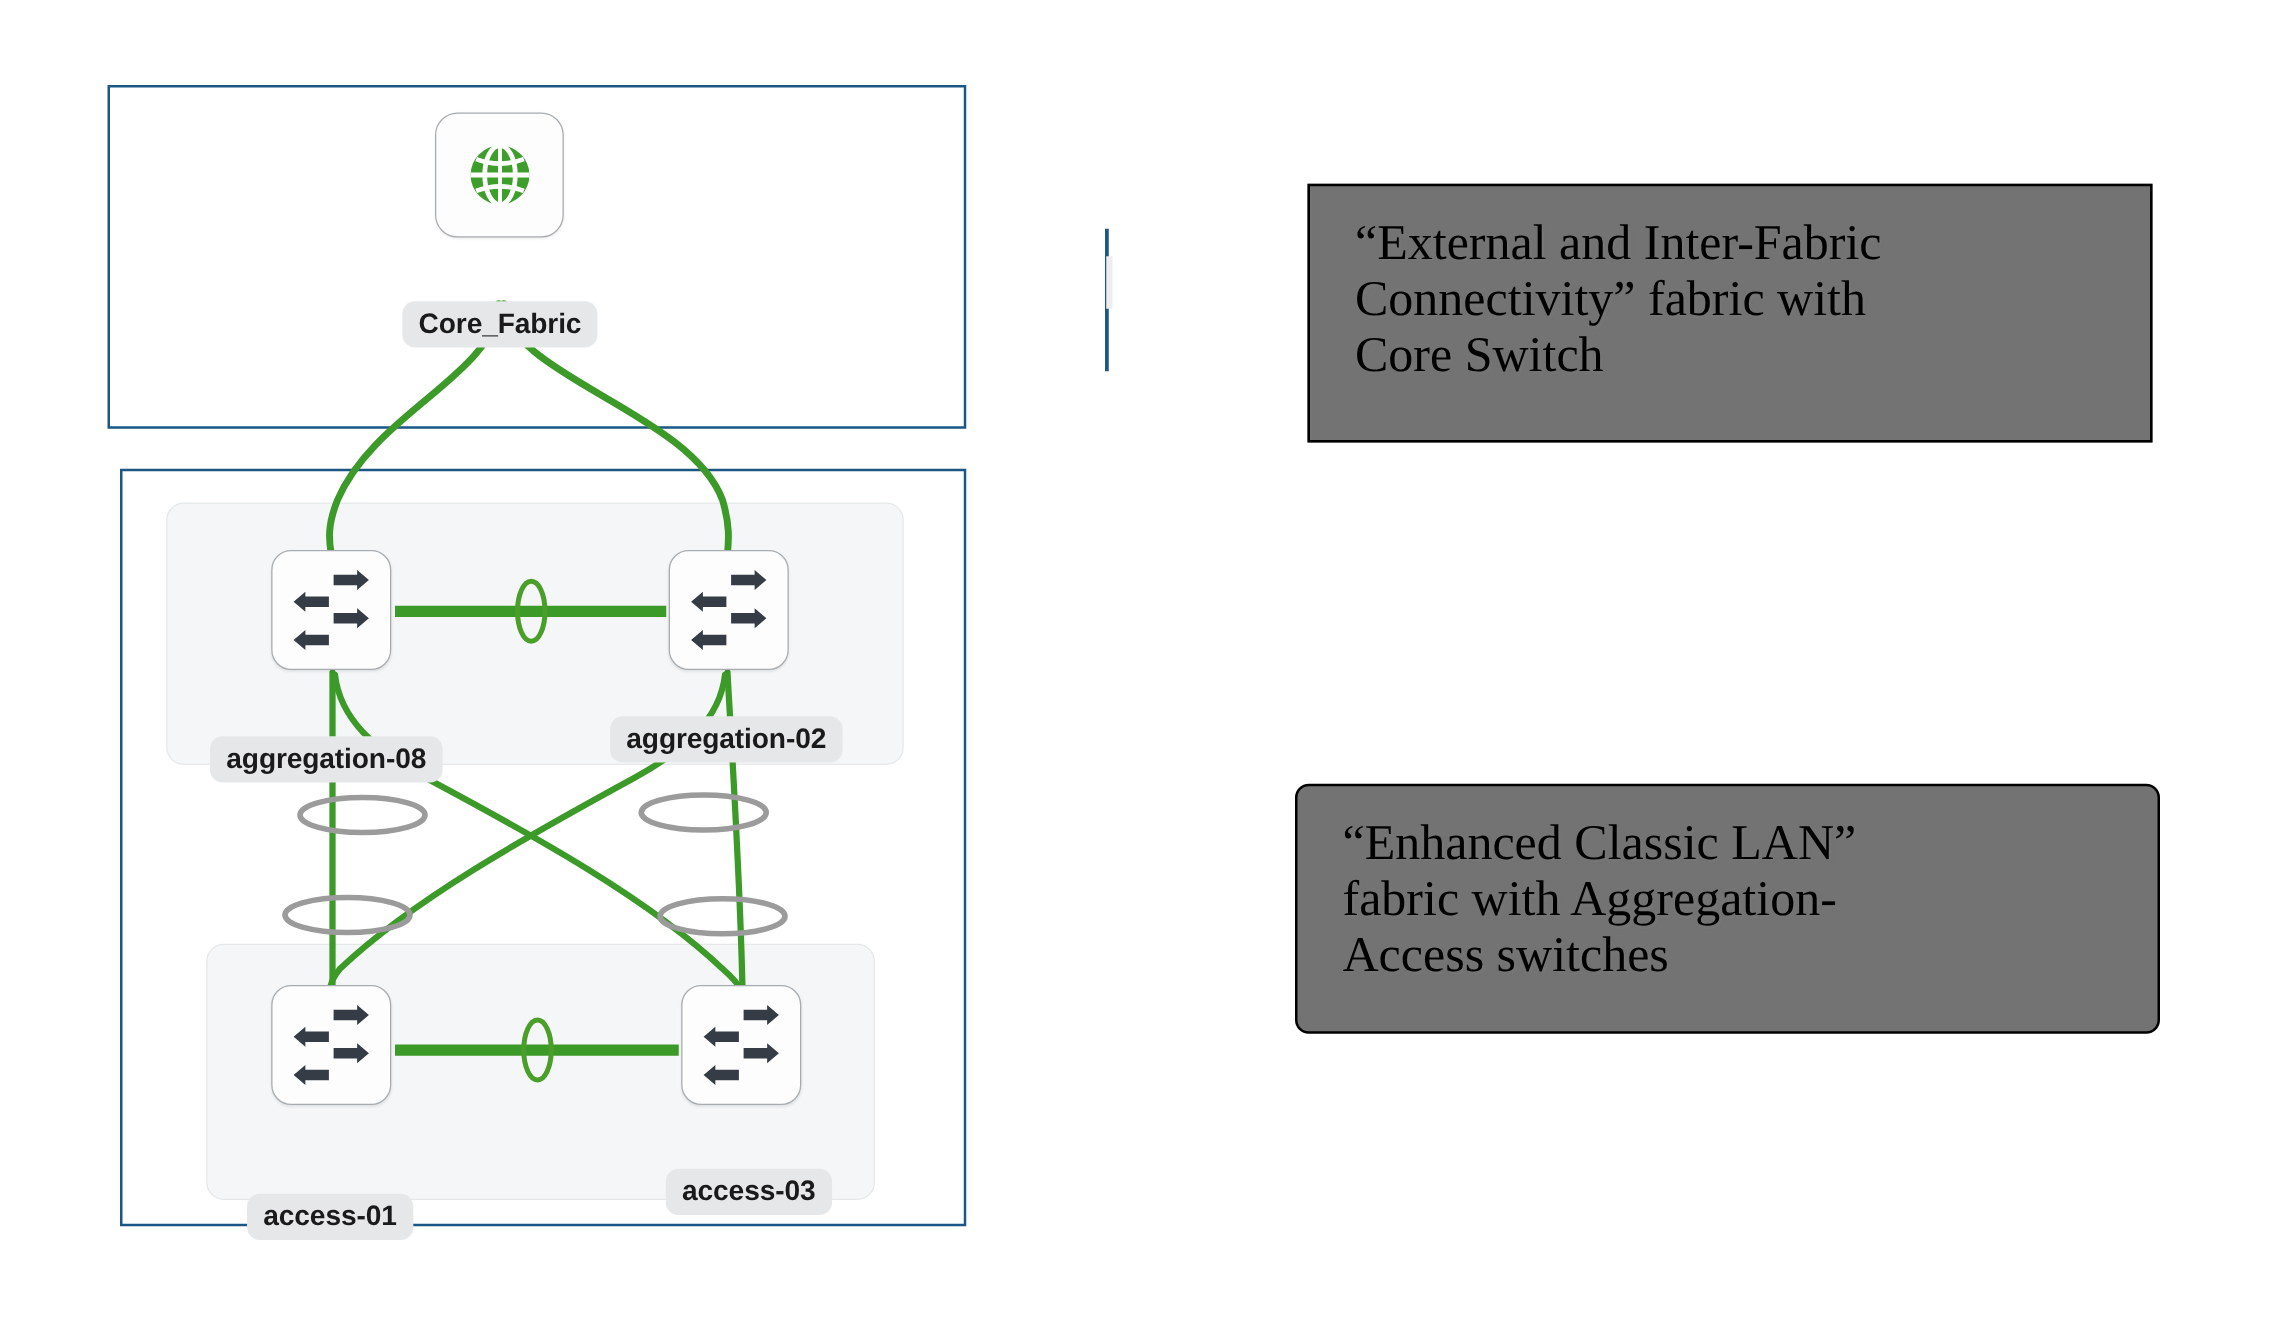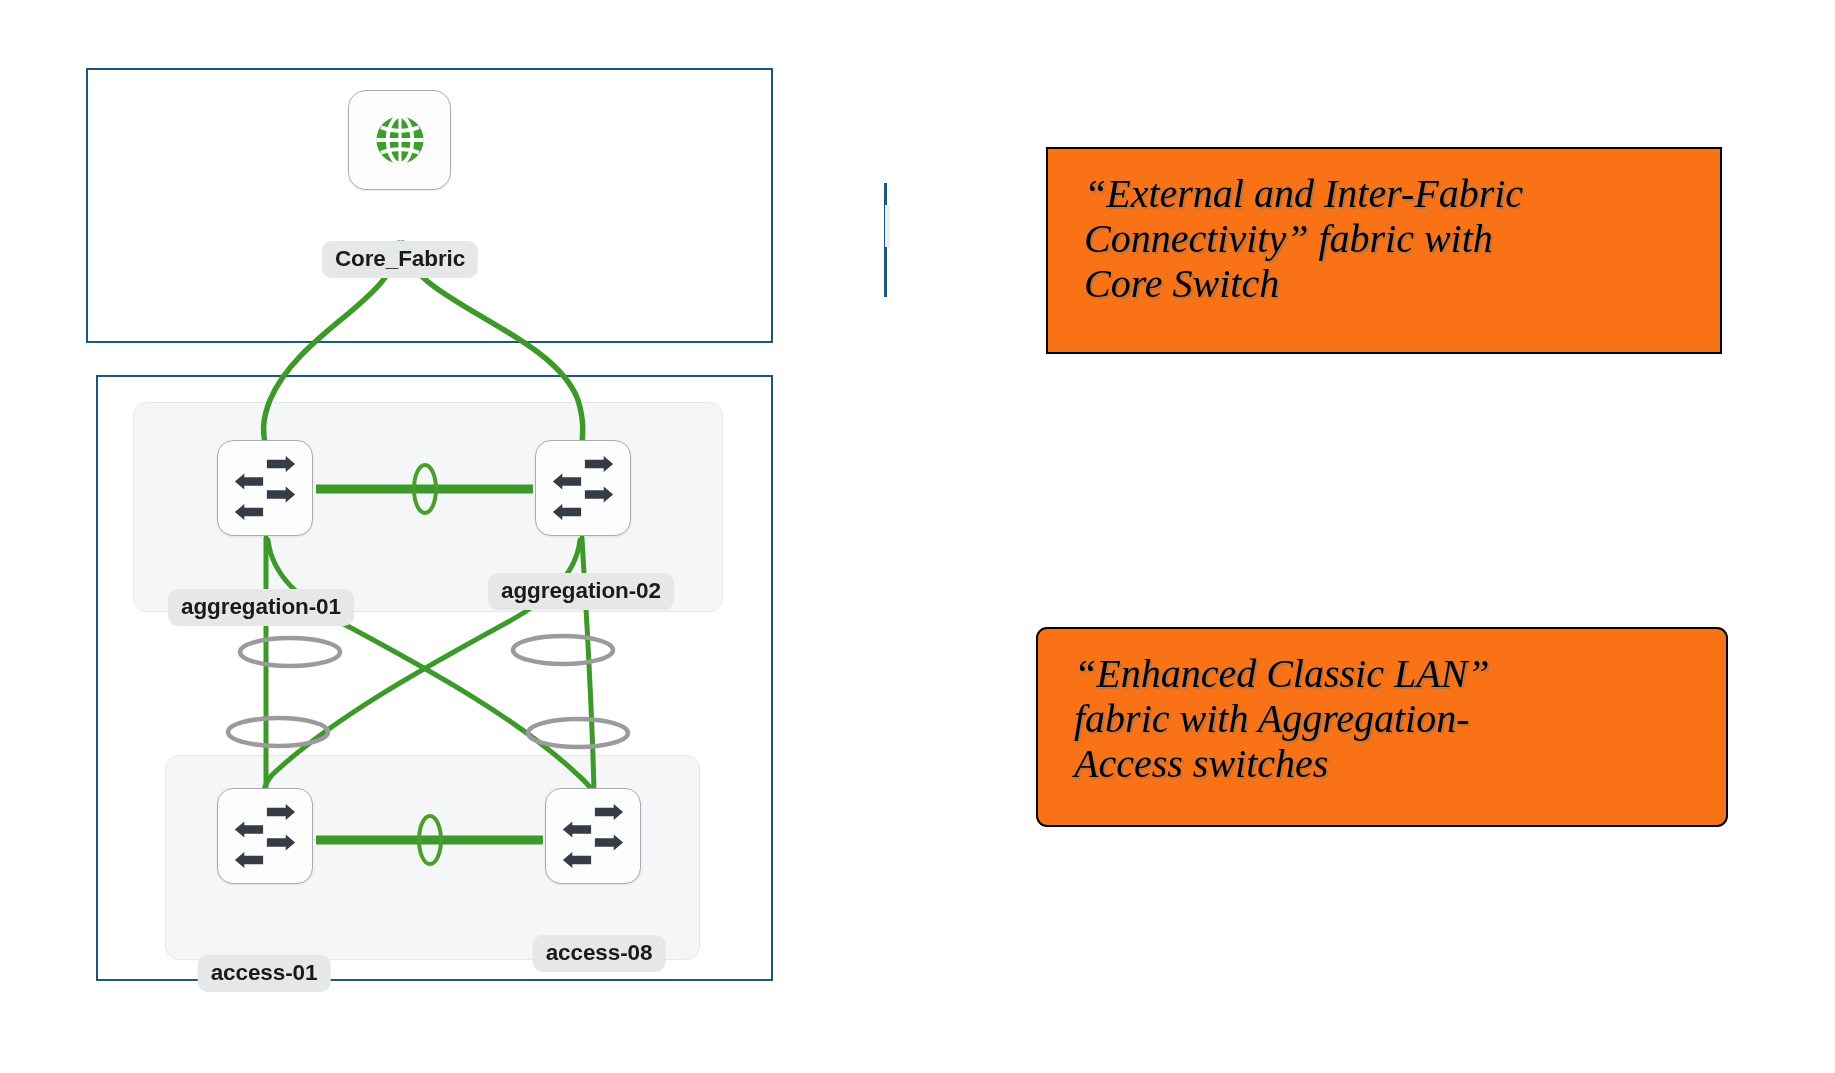--- a/index.html
+++ b/index.html
@@ -88,25 +88,24 @@
     font-weight: 700;
     letter-spacing: -0.1px;
     white-space: nowrap;
     font-family: "Liberation Sans", sans-serif;
     margin-top: 43px;
   }
 
   
   .callout {
     position: absolute;
-    background: #f97316;
+    background: #737373;
     border: 2.5px solid #000000;
     box-sizing: border-box;
     padding: 22px 20px 18px 22px;
-    font-style: italic;
   }
   #callout-core { left: 1046px; top: 147px;  width: 676px; height: 207px; }
   #callout-lan  { left: 1036px; top: 627px;  width: 692px; height: 200px; border-radius: 11px; }
   .callout-text {
     margin: 0;
     font-family: "Liberation Serif", serif;
     font-size: 40px;
     line-height: 1.13;
     color: #000000;
     text-indent: 0;
@@ -187,21 +186,21 @@
     <div class="node-icon-box">
       <svg width="68" height="64" viewBox="0 0 72 68">
         <g fill="#363c45">
           <path d="M 38 4 L 58 4 L 58 0 L 68 8.5 L 58 17 L 58 13 L 38 13 Z"></path>
           <path d="M 34 22.5 L 14 22.5 L 14 18.5 L 4 27 L 14 35.5 L 14 31.5 L 34 31.5 Z"></path>
           <path d="M 38 36.5 L 58 36.5 L 58 32.5 L 68 41 L 58 49.5 L 58 45.5 L 38 45.5 Z"></path>
           <path d="M 34 55 L 14 55 L 14 51 L 4 59.5 L 14 68 L 14 64 L 34 64 Z"></path>
         </g>
       </svg>
     </div>
-    <div class="node-label" style="left:-4px; top:58px;">aggregation-01</div>
+    <div class="node-label" style="left:-4px; top:58px;">aggregation-08</div>
   </div>
 
   <div class="node" id="node-aggregation-02" style="left:583px; top:488px;">
     <div class="node-icon-box">
       <svg width="68" height="64" viewBox="0 0 72 68">
         <g fill="#363c45">
           <path d="M 38 4 L 58 4 L 58 0 L 68 8.5 L 58 17 L 58 13 L 38 13 Z"></path>
           <path d="M 34 22.5 L 14 22.5 L 14 18.5 L 4 27 L 14 35.5 L 14 31.5 L 34 31.5 Z"></path>
           <path d="M 38 36.5 L 58 36.5 L 58 32.5 L 68 41 L 58 49.5 L 58 45.5 L 38 45.5 Z"></path>
           <path d="M 34 55 L 14 55 L 14 51 L 4 59.5 L 14 68 L 14 64 L 34 64 Z"></path>
@@ -229,21 +228,21 @@
     <div class="node-icon-box">
       <svg width="68" height="64" viewBox="0 0 72 68">
         <g fill="#363c45">
           <path d="M 38 4 L 58 4 L 58 0 L 68 8.5 L 58 17 L 58 13 L 38 13 Z"></path>
           <path d="M 34 22.5 L 14 22.5 L 14 18.5 L 4 27 L 14 35.5 L 14 31.5 L 34 31.5 Z"></path>
           <path d="M 38 36.5 L 58 36.5 L 58 32.5 L 68 41 L 58 49.5 L 58 45.5 L 38 45.5 Z"></path>
           <path d="M 34 55 L 14 55 L 14 51 L 4 59.5 L 14 68 L 14 64 L 34 64 Z"></path>
         </g>
       </svg>
     </div>
-    <div class="node-label" style="left:6px; top:56px;">access-08</div>
+    <div class="node-label" style="left:6px; top:56px;">access-03</div>
   </div>
 
   <div id="divider-blue-tick"></div>
   <div id="divider-grey-sliver"></div>
 
   <div class="callout" id="callout-core">
     <p class="callout-text">“External and Inter-Fabric
 Connectivity” fabric with
 Core Switch</p>
   </div>

